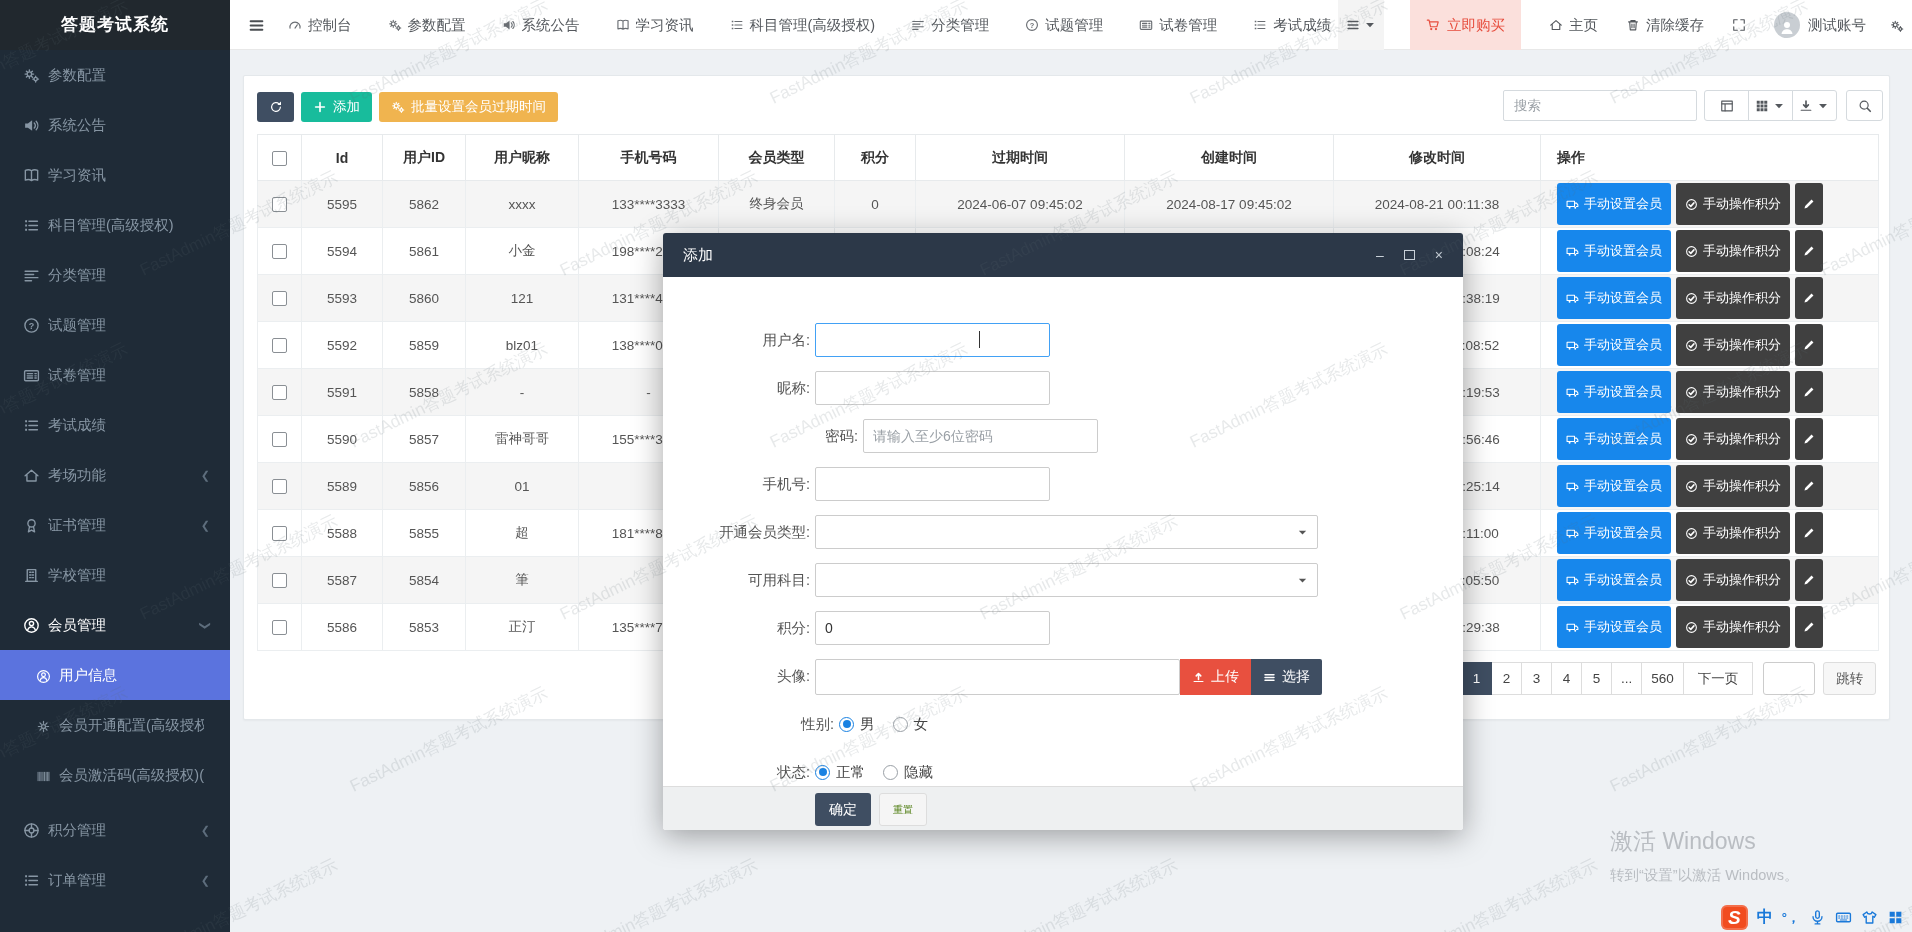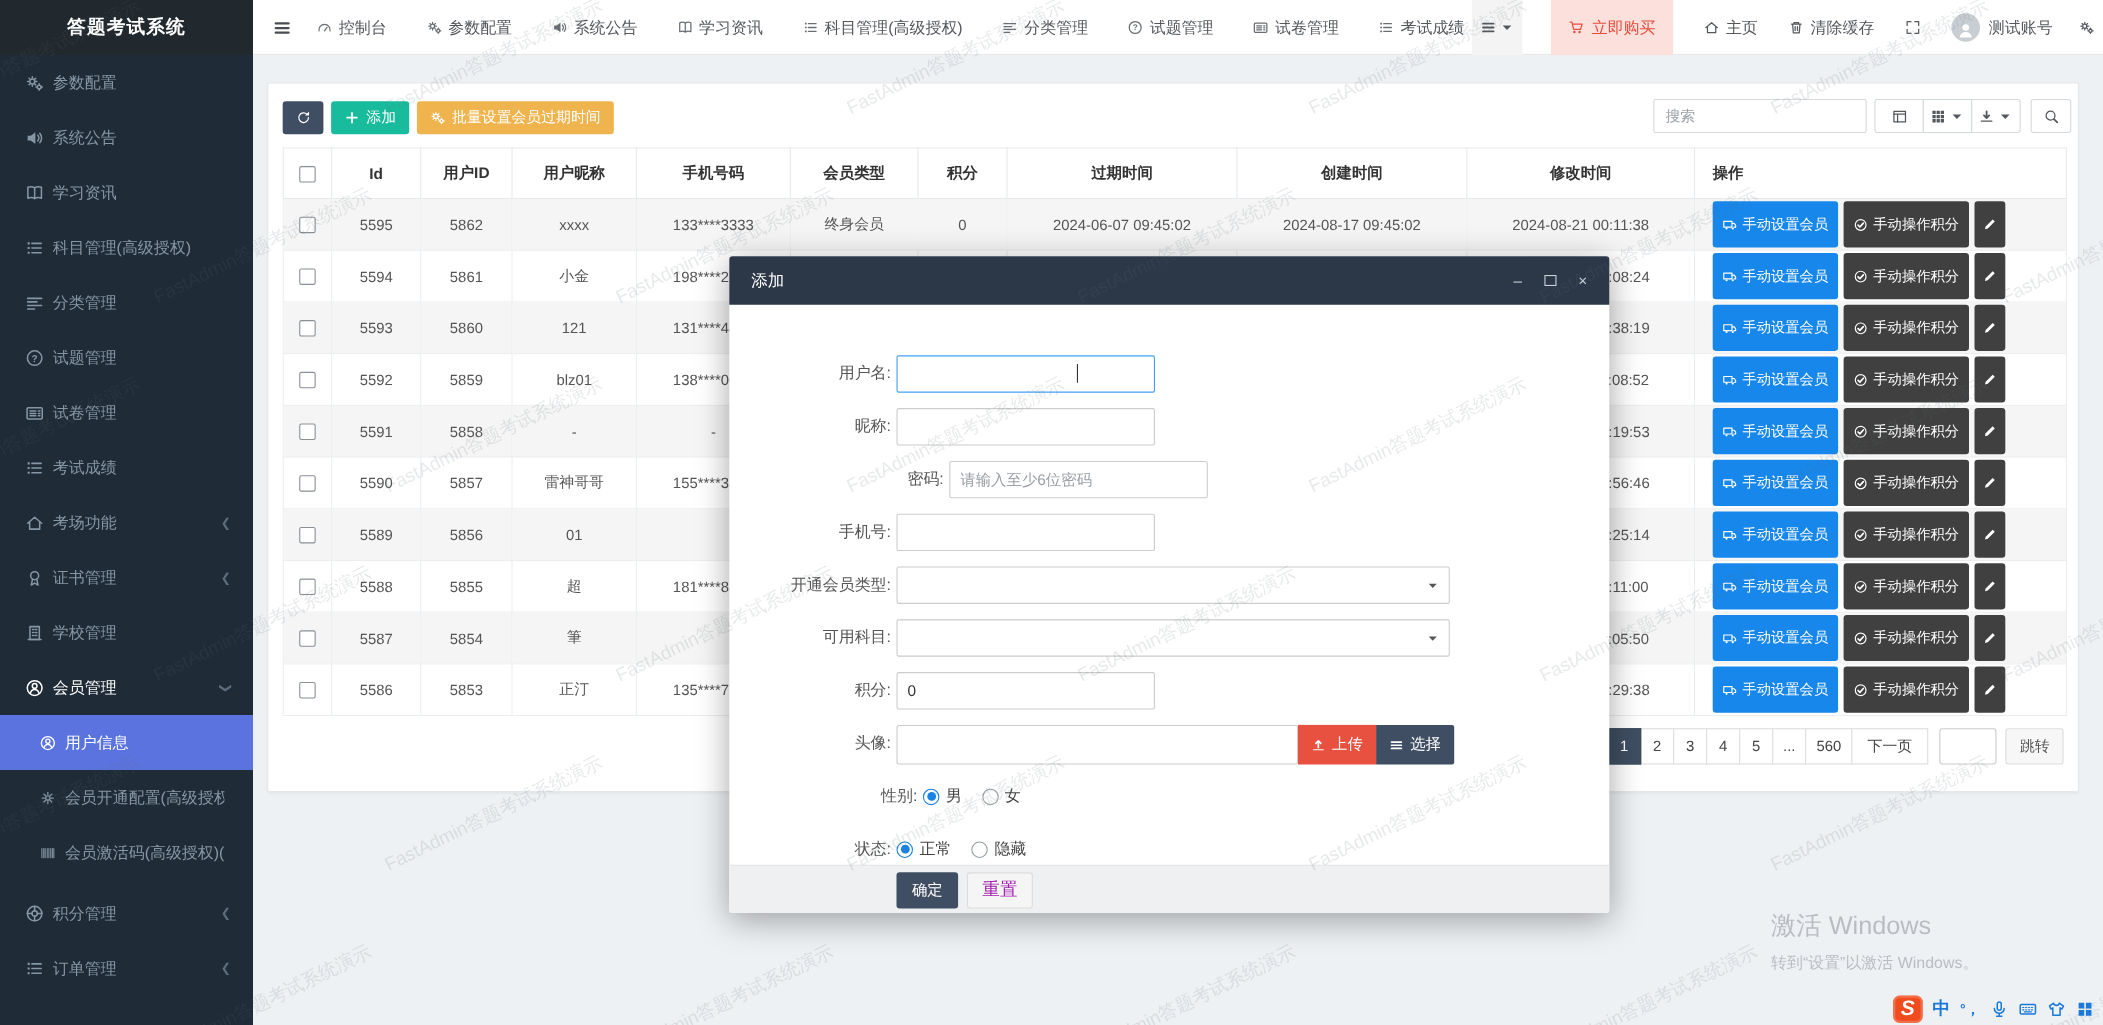--- a/index.html
+++ b/index.html
@@ -138,21 +138,21 @@
     color:#444; line-height:34px; cursor:pointer; }
   .rdo { width:15px; height:15px; border-radius:50%; border:1.5px solid #9aa0a6; background:#fff; display:inline-block; }
   .rdo.sel { border:1.5px solid #1a82e2; position:relative; }
   .rdo.sel::after { content:""; position:absolute; left:2.5px; top:2.5px; width:8px; height:8px;
     border-radius:50%; background:#1a82e2; }
   .m-foot { position:absolute; left:0; bottom:0; width:100%; height:44px; background:#eef0f1;
     border-top:1px solid #ddd; border-radius:0 0 3px 3px; }
   .m-ok { position:absolute; left:152px; top:6px; height:33px; padding:0 14px; background:#3f4e62;
     color:#fff; border:none; border-radius:3px; font-size:14px; cursor:pointer; font-family:inherit; }
   .m-reset { position:absolute; left:216px; top:6px; height:33px; padding:0 13px; background:#f5f5f5;
-    color:#a21caf; border:1px solid #ddd; border-radius:3px; font-size:16px; cursor:pointer; font-family:inherit; }
+    color:#4d7c0f; border:1px solid #ddd; border-radius:3px; font-size:10px; cursor:pointer; font-family:inherit; }
 
   
   .wm-layer { position:absolute; left:0; top:0; width:1912px; height:932px; pointer-events:none; z-index:30; }
   .wm { position:absolute; font-size:17px; color:rgba(95,105,115,0.15); transform:rotate(-26deg); white-space:nowrap; }
   .win-activate { position:absolute; left:1610px; top:826px; z-index:40; color:#b9bdc2; }
   .win-activate .l1 { font-size:23px; }
   .win-activate .l2 { font-size:14.5px; margin-top:9px; }
   .ime-bar { position:absolute; right:8px; bottom:2px; display:flex; align-items:center; gap:9px; z-index:40; }
   .sogou-logo { width:27px; height:25px; background:#f14c1f; border-radius:6px; color:#fff; font-weight:bold;
     font-size:19px; font-style:italic; display:flex; align-items:center; justify-content:center;

